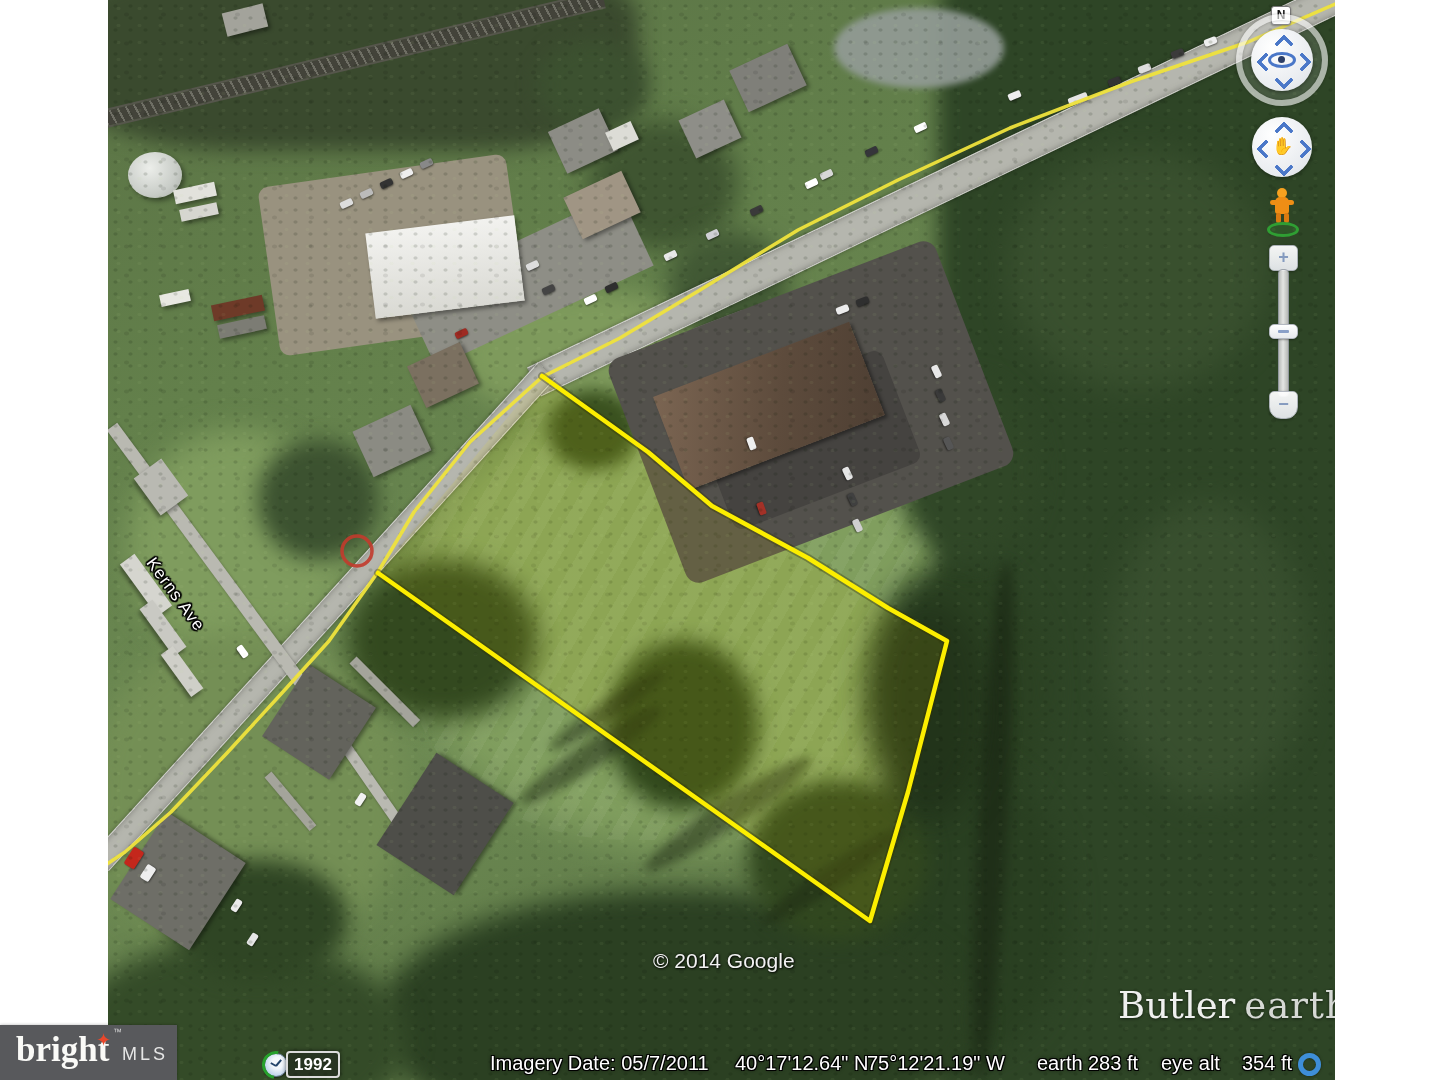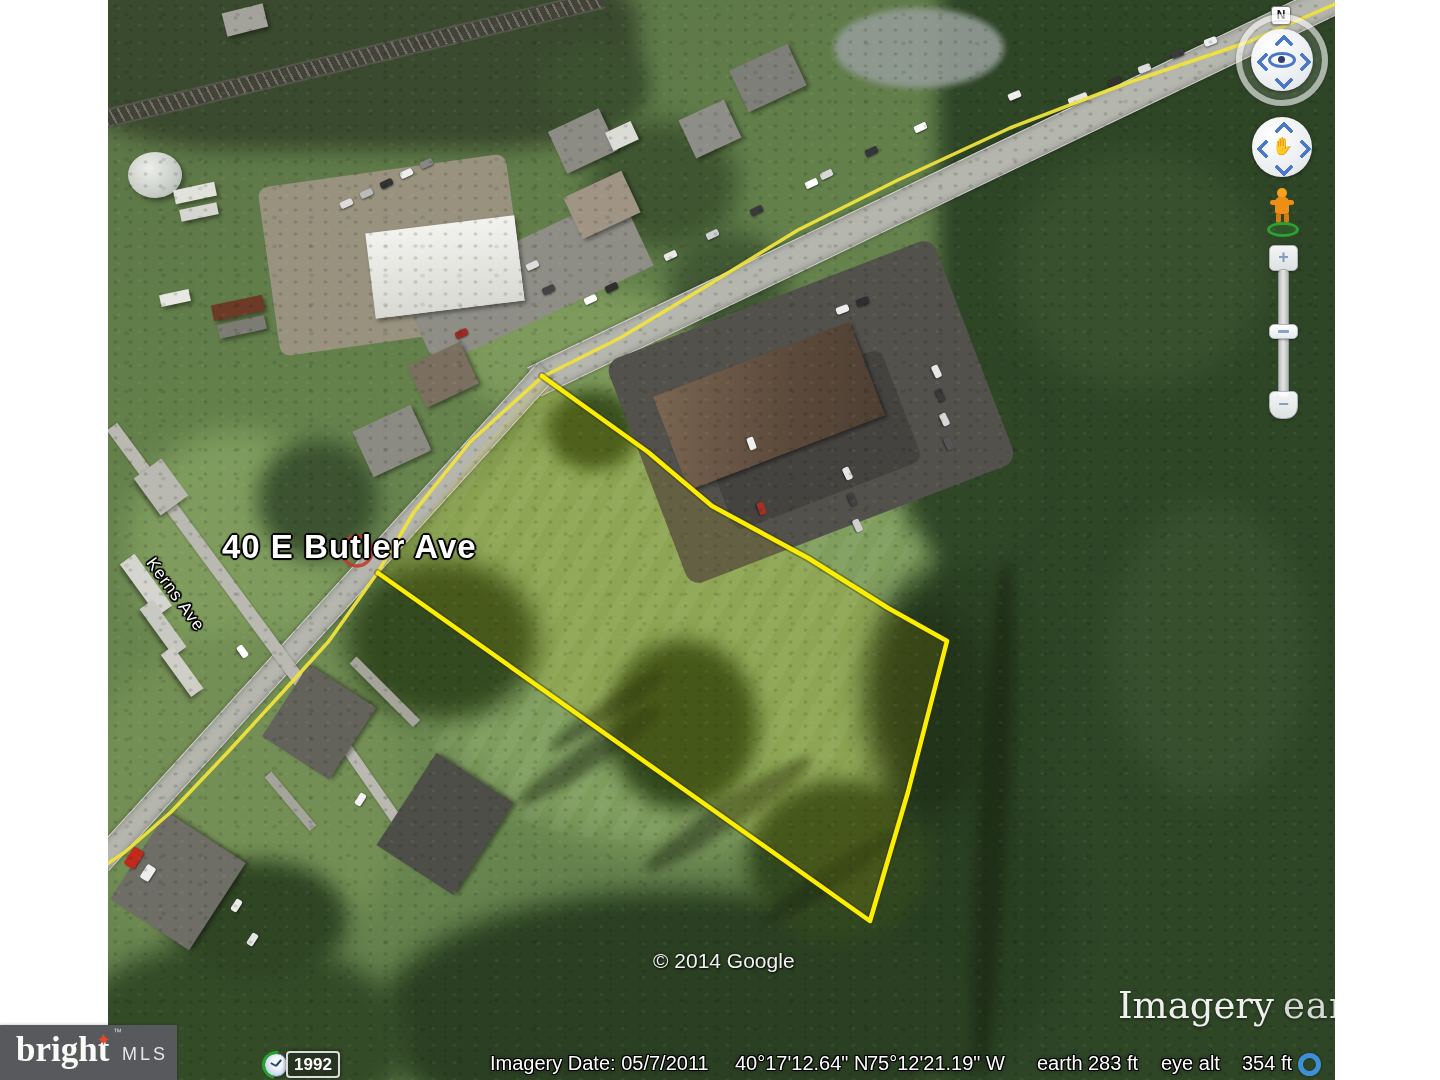--- a/index.html
+++ b/index.html
@@ -227,25 +227,24 @@
     <div class="speckle"></div>
 
     <svg id="ovl" width="1227" height="1080" viewBox="0 0 1227 1080">
       <polygon fill="rgba(252,238,0,0.10)" points="434,376 540,452 604,506 700,558 780,608 839,641 800,792 762,921 270,573"></polygon>
       <polyline fill="none" stroke-width="3.5" stroke-linejoin="round" stroke-linecap="round" opacity="0.95" stroke="#efe33c" points="1232,2 1140,42 1022,82 902,128 790,180 690,230 592,290 512,338 434,377 362,442 306,512 270,572 221,641 173,694 119,753 63,812 17,852 -4,866"></polyline>
       <polyline fill="none" stroke="rgba(50,50,0,0.35)" stroke-width="8" stroke-linejoin="round" stroke-linecap="round" points="434,376 540,452 604,506 700,558 780,608 839,641 800,792 762,921 270,573"></polyline>
       <polyline fill="none" stroke-width="4.5" stroke-linejoin="round" stroke-linecap="round" stroke="#fcee00" points="434,376 540,452 604,506 700,558 780,608 839,641 800,792 762,921 270,573"></polyline>
       <circle fill="none" stroke-width="3.5" opacity="0.9" cx="249" cy="551" r="15" stroke="#c23b2c"></circle>
     </svg>
 
-    <div id="addr" class="maplabel">40 E Butler Ave</div>
     <div id="kerns" class="maplabel">Kerns Ave</div>
     <div id="copyrt">© 2014 Google</div>
     <div id="gewm">
-      <span>Imagery</span><span class="earth">earth</span>
+      <span>Butler</span><span class="earth">earth</span>
     </div>
 
     <span class="st" style="left:382px;">Imagery Date: 05/7/2011</span>
     <span class="st" style="left:627px;">40°17'12.64" N</span>
     <span class="st" style="left:759px;">75°12'21.19" W</span>
     <span class="st" style="left:929px;">earth</span>
     <span class="st" style="left:980px;">283 ft</span>
     <span class="st" style="left:1053px;">eye alt</span>
     <span class="st" style="left:1134px;">354 ft</span>
     <div id="loader"></div>

